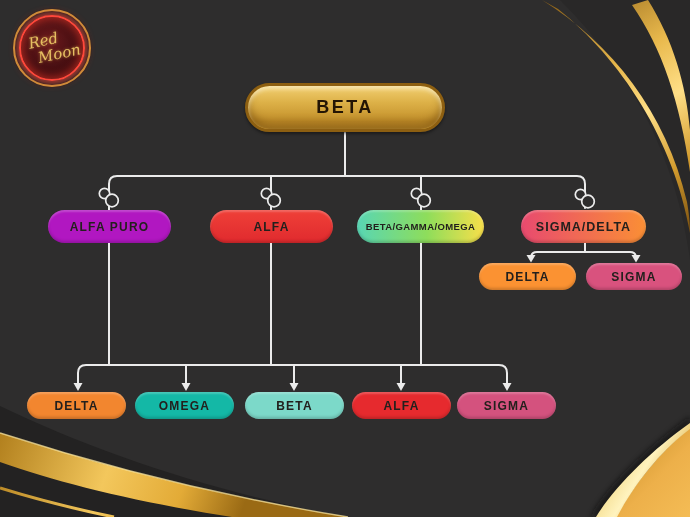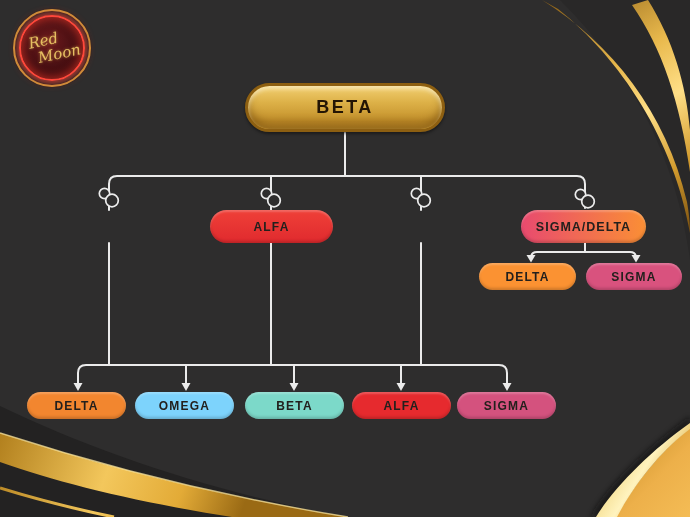--- a/index.html
+++ b/index.html
@@ -24,21 +24,21 @@
     box-shadow:inset 0 3px 4px rgba(255,248,215,.65), inset 0 -6px 9px rgba(92,52,2,.5), 0 2px 3px rgba(0,0,0,.4);
     color:#241504;font-size:18px;letter-spacing:2.5px;
   }
   .n-alfa-puro {left:48px; top:210px;width:123px;height:33px;background:#b117c1;font-size:12px;}
   .n-alfa      {left:210px;top:210px;width:123px;height:33px;background:linear-gradient(180deg,#ef4038,#e02a2e);font-size:12px;}
   .n-bgo       {left:357px;top:210px;width:127px;height:33px;background:linear-gradient(90deg,#58d6b4,#8edd5b 55%,#f8df4a);font-size:9.5px;letter-spacing:.4px;}
   .n-sd        {left:521px;top:210px;width:125px;height:33px;background:linear-gradient(90deg,#e84a6f,#fa8f35);font-size:12.5px;letter-spacing:1px;}
   .n-sd-delta  {left:479px;top:263px;width:97px;height:27px;background:#fb9232;}
   .n-sd-sigma  {left:586px;top:263px;width:96px;height:27px;background:#d9527e;}
   .n-b-delta   {left:27px; top:392px;width:99px;height:27px;background:#f2862f;}
-  .n-b-omega   {left:135px;top:392px;width:99px;height:27px;background:#7dd3fc;}
+  .n-b-omega   {left:135px;top:392px;width:99px;height:27px;background:#14b8a6;}
   .n-b-beta    {left:245px;top:392px;width:99px;height:27px;background:#7cd9c9;}
   .n-b-alfa    {left:352px;top:392px;width:99px;height:27px;background:#e62a2e;}
   .n-b-sigma   {left:457px;top:392px;width:99px;height:27px;background:#d4527e;}
 
   
   .logo{
     position:absolute;left:13px;top:9px;width:78px;height:78px;border-radius:50%;
     border:2px solid #c9973b;box-sizing:border-box;
     box-shadow:0 0 2px rgba(0,0,0,.6), inset 0 0 3px rgba(0,0,0,.6);
   }
@@ -159,21 +159,23 @@
   <div class="logo">
     <div class="logo-inner"></div>
     <div class="logo-text">
       <div class="l1">Red</div>
       <div class="l2">Moon</div>
     </div>
   </div>
 
   <div class="node root">BETA</div>
 
+  <div class="node n-alfa-puro">ALFA PURO</div>
   <div class="node n-alfa">ALFA</div>
+  <div class="node n-bgo">BETA/GAMMA/OMEGA</div>
   <div class="node n-sd">SIGMA/DELTA</div>
 
   <div class="node n-sd-delta">DELTA</div>
   <div class="node n-sd-sigma">SIGMA</div>
 
   <div class="node n-b-delta">DELTA</div>
   <div class="node n-b-omega">OMEGA</div>
   <div class="node n-b-beta">BETA</div>
   <div class="node n-b-alfa">ALFA</div>
   <div class="node n-b-sigma">SIGMA</div>

